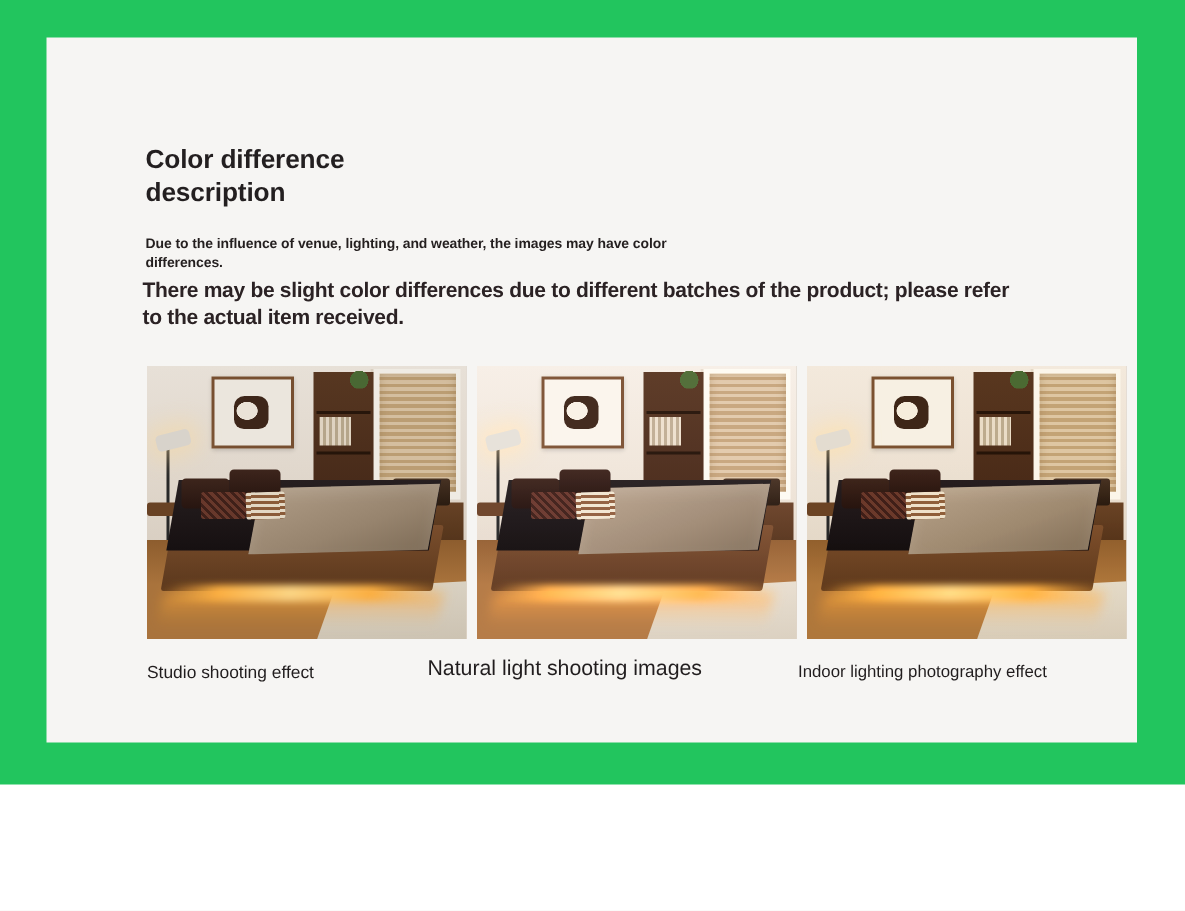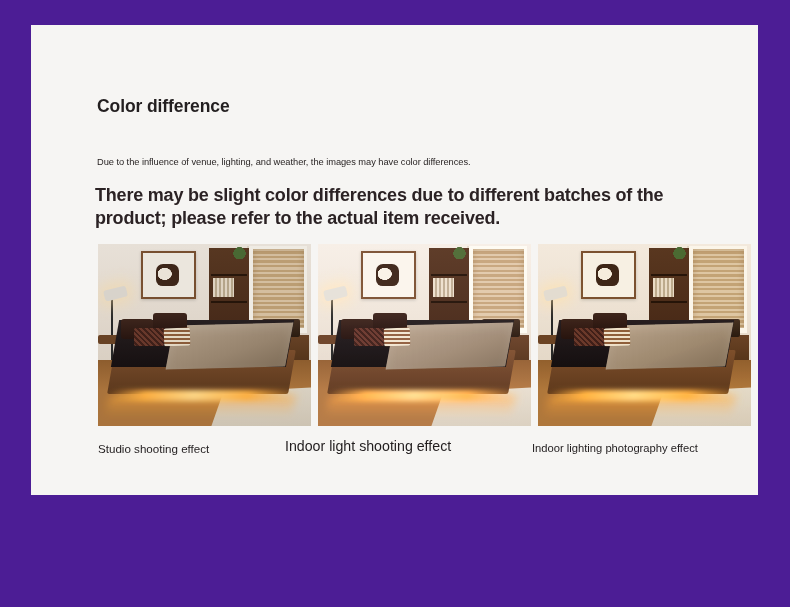--- a/index.html
+++ b/index.html
@@ -9,22 +9,22 @@
   body {
     width: 790px;
     height: 607px;
     background: #ffffff;
     font-family: "Liberation Sans", sans-serif;
     overflow: hidden;
   }
   .page {
     position: relative;
     width: 790px;
-    height: 607px;
-    background: #4c1d95;
+    height: 523px;
+    background: #22c55e;
   }
   .panel {
     position: absolute;
     left: 31px;
     top: 25px;
     width: 727px;
     height: 470px;
     background: #f6f5f3;
   }
   .watermark {
@@ -52,31 +52,31 @@
     color: #231f20;
     line-height: 1.28;
     letter-spacing: -0.1px;
   }
   .subnote {
     position: absolute;
     left: 66px;
     top: 131px;
     width: 400px;
     font-size: 9.3px;
-    font-weight: 400;
+    font-weight: 700;
     color: #241f1f;
     line-height: 1.45;
     letter-spacing: -0.05px;
   }
   .maintext {
     position: absolute;
     left: 64px;
     top: 159px;
     width: 580px;
-    font-size: 18px;
+    font-size: 14px;
     font-weight: 700;
     color: #2b2224;
     line-height: 1.3;
     letter-spacing: -0.2px;
   }
 
   
   .photo-row {
     position: absolute;
     left: 67px;
@@ -347,20 +347,21 @@
 <body>
 
 <div class="page">
 
   <div class="panel">
 
     <div class="watermark"></div>
 
     <div class="heading">
       <div>Color difference</div>
+      <div>description</div>
     </div>
 
     <div class="subnote">Due to the influence of venue, lighting, and weather, the images may have color differences.</div>
 
     <div class="maintext">There may be slight color differences due to different batches of the product; please refer to the actual item received.</div>
 
     <div class="photo-row">
 
       <div class="photo p1">
         <div class="scene">
@@ -460,17 +461,17 @@
           <div class="pillow pA"></div>
           <div class="pillow pB"></div>
           <div class="cushion"></div>
           <div class="cushion-striped"></div>
         </div>
       </div>
 
     </div>
 
     <div class="caption cap1">Studio shooting effect</div>
-    <div class="caption cap2">Indoor light shooting effect</div>
+    <div class="caption cap2">Natural light shooting images</div>
     <div class="caption cap3">Indoor lighting photography effect</div>
 
   </div>
 </div>
 
 </body></html>

